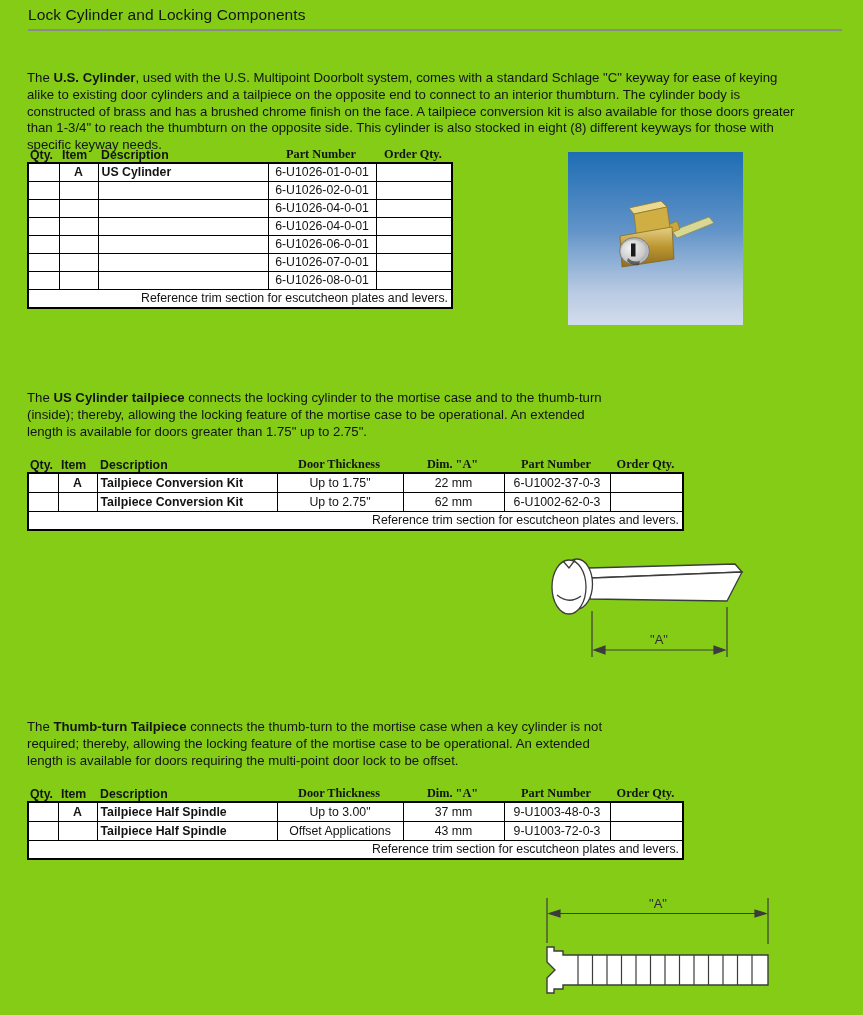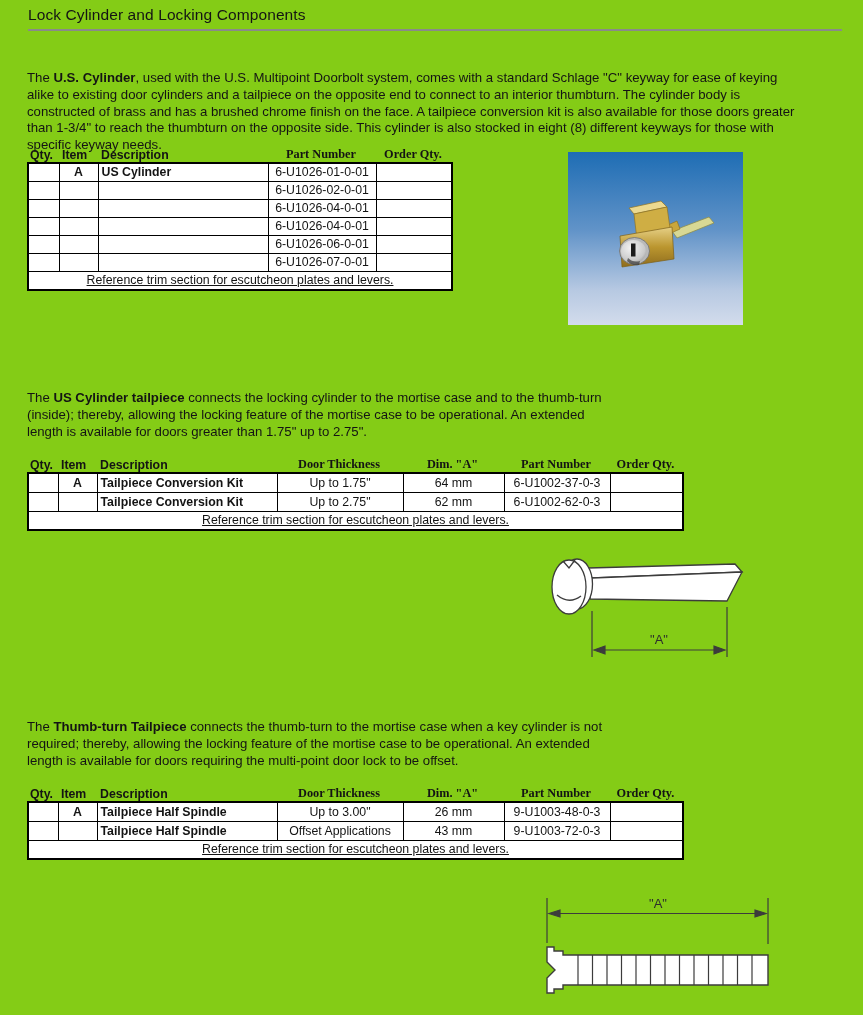--- a/index.html
+++ b/index.html
@@ -13,21 +13,21 @@
   .thead{display:flex;font-weight:bold;font-size:12.3px;height:15px;align-items:center;}
   .thead span{display:block;box-sizing:border-box;}
   .c{text-align:center;font-family:Liberation Serif, serif;}
   table.tbl{border-collapse:collapse;table-layout:fixed;border:2px solid #000;background:#fff;}
   table.tbl td{border:1px solid #000;padding:0 3px;font-size:12.3px;height:18px;
                vertical-align:middle;overflow:hidden;white-space:nowrap;box-sizing:border-box;}
   table.t23 td{height:19px;}
   td.b{font-weight:bold;}
   td.ctr{text-align:center;}
   td.dbl{border-bottom:3px double #000;}
-  tr.foot td{height:19px;font-weight:normal;text-align:center;text-decoration:underline;}
+  tr.foot td{height:19px;font-weight:normal;text-align:right;}
   svg text{font-family:"Liberation Sans",sans-serif;}
 </style>
 </head>
 <body>
 
 <div class="page">
 
   <div class="abs title" style="left:28px;top:6px;">Lock Cylinder and Locking Components</div>
   <div class="abs rule" style="left:28px;top:29px;width:814px;"></div>
 
@@ -87,20 +87,27 @@
         <td></td>
         <td></td>
         <td class="ctr">6-U1026-06-0-01</td>
         <td></td>
       </tr>
       <tr>
         <td></td>
         <td></td>
         <td></td>
         <td class="ctr">6-U1026-07-0-01</td>
+        <td></td>
+      </tr>
+      <tr>
+        <td></td>
+        <td></td>
+        <td></td>
+        <td class="ctr">6-U1026-08-0-01</td>
         <td></td>
       </tr>
       <tr class="foot">
         <td colspan="5">Reference trim section for escutcheon plates and levers.</td>
       </tr>
     </tbody>
       </table>
   </div>
 
   <svg class="abs" style="left:568px;top:152px;" width="175" height="173" viewBox="0 0 175 173">
@@ -159,21 +166,21 @@
           <col style="width:101px">
           <col style="width:106px">
           <col style="width:73px">
         </colgroup>
       <tbody>
           <tr>
         <td></td>
         <td class="b ctr">A</td>
         <td class="b dbl">Tailpiece Conversion Kit</td>
         <td class="ctr">Up to 1.75"</td>
-        <td class="ctr">64 mm</td>
+        <td class="ctr">22 mm</td>
         <td class="ctr">6-U1002-37-0-3</td>
         <td></td>
       </tr>
       <tr>
         <td></td>
         <td></td>
         <td class="b">Tailpiece Conversion Kit</td>
         <td class="ctr">Up to 2.75"</td>
         <td class="ctr">62 mm</td>
         <td class="ctr">6-U1002-62-0-3</td>
@@ -228,21 +235,21 @@
           <col style="width:101px">
           <col style="width:106px">
           <col style="width:73px">
         </colgroup>
       <tbody>
           <tr>
         <td></td>
         <td class="b ctr">A</td>
         <td class="b dbl">Tailpiece Half Spindle</td>
         <td class="ctr">Up to 3.00"</td>
-        <td class="ctr">26 mm</td>
+        <td class="ctr">37 mm</td>
         <td class="ctr">9-U1003-48-0-3</td>
         <td></td>
       </tr>
       <tr>
         <td></td>
         <td></td>
         <td class="b">Tailpiece Half Spindle</td>
         <td class="ctr">Offset Applications</td>
         <td class="ctr">43 mm</td>
         <td class="ctr">9-U1003-72-0-3</td>

